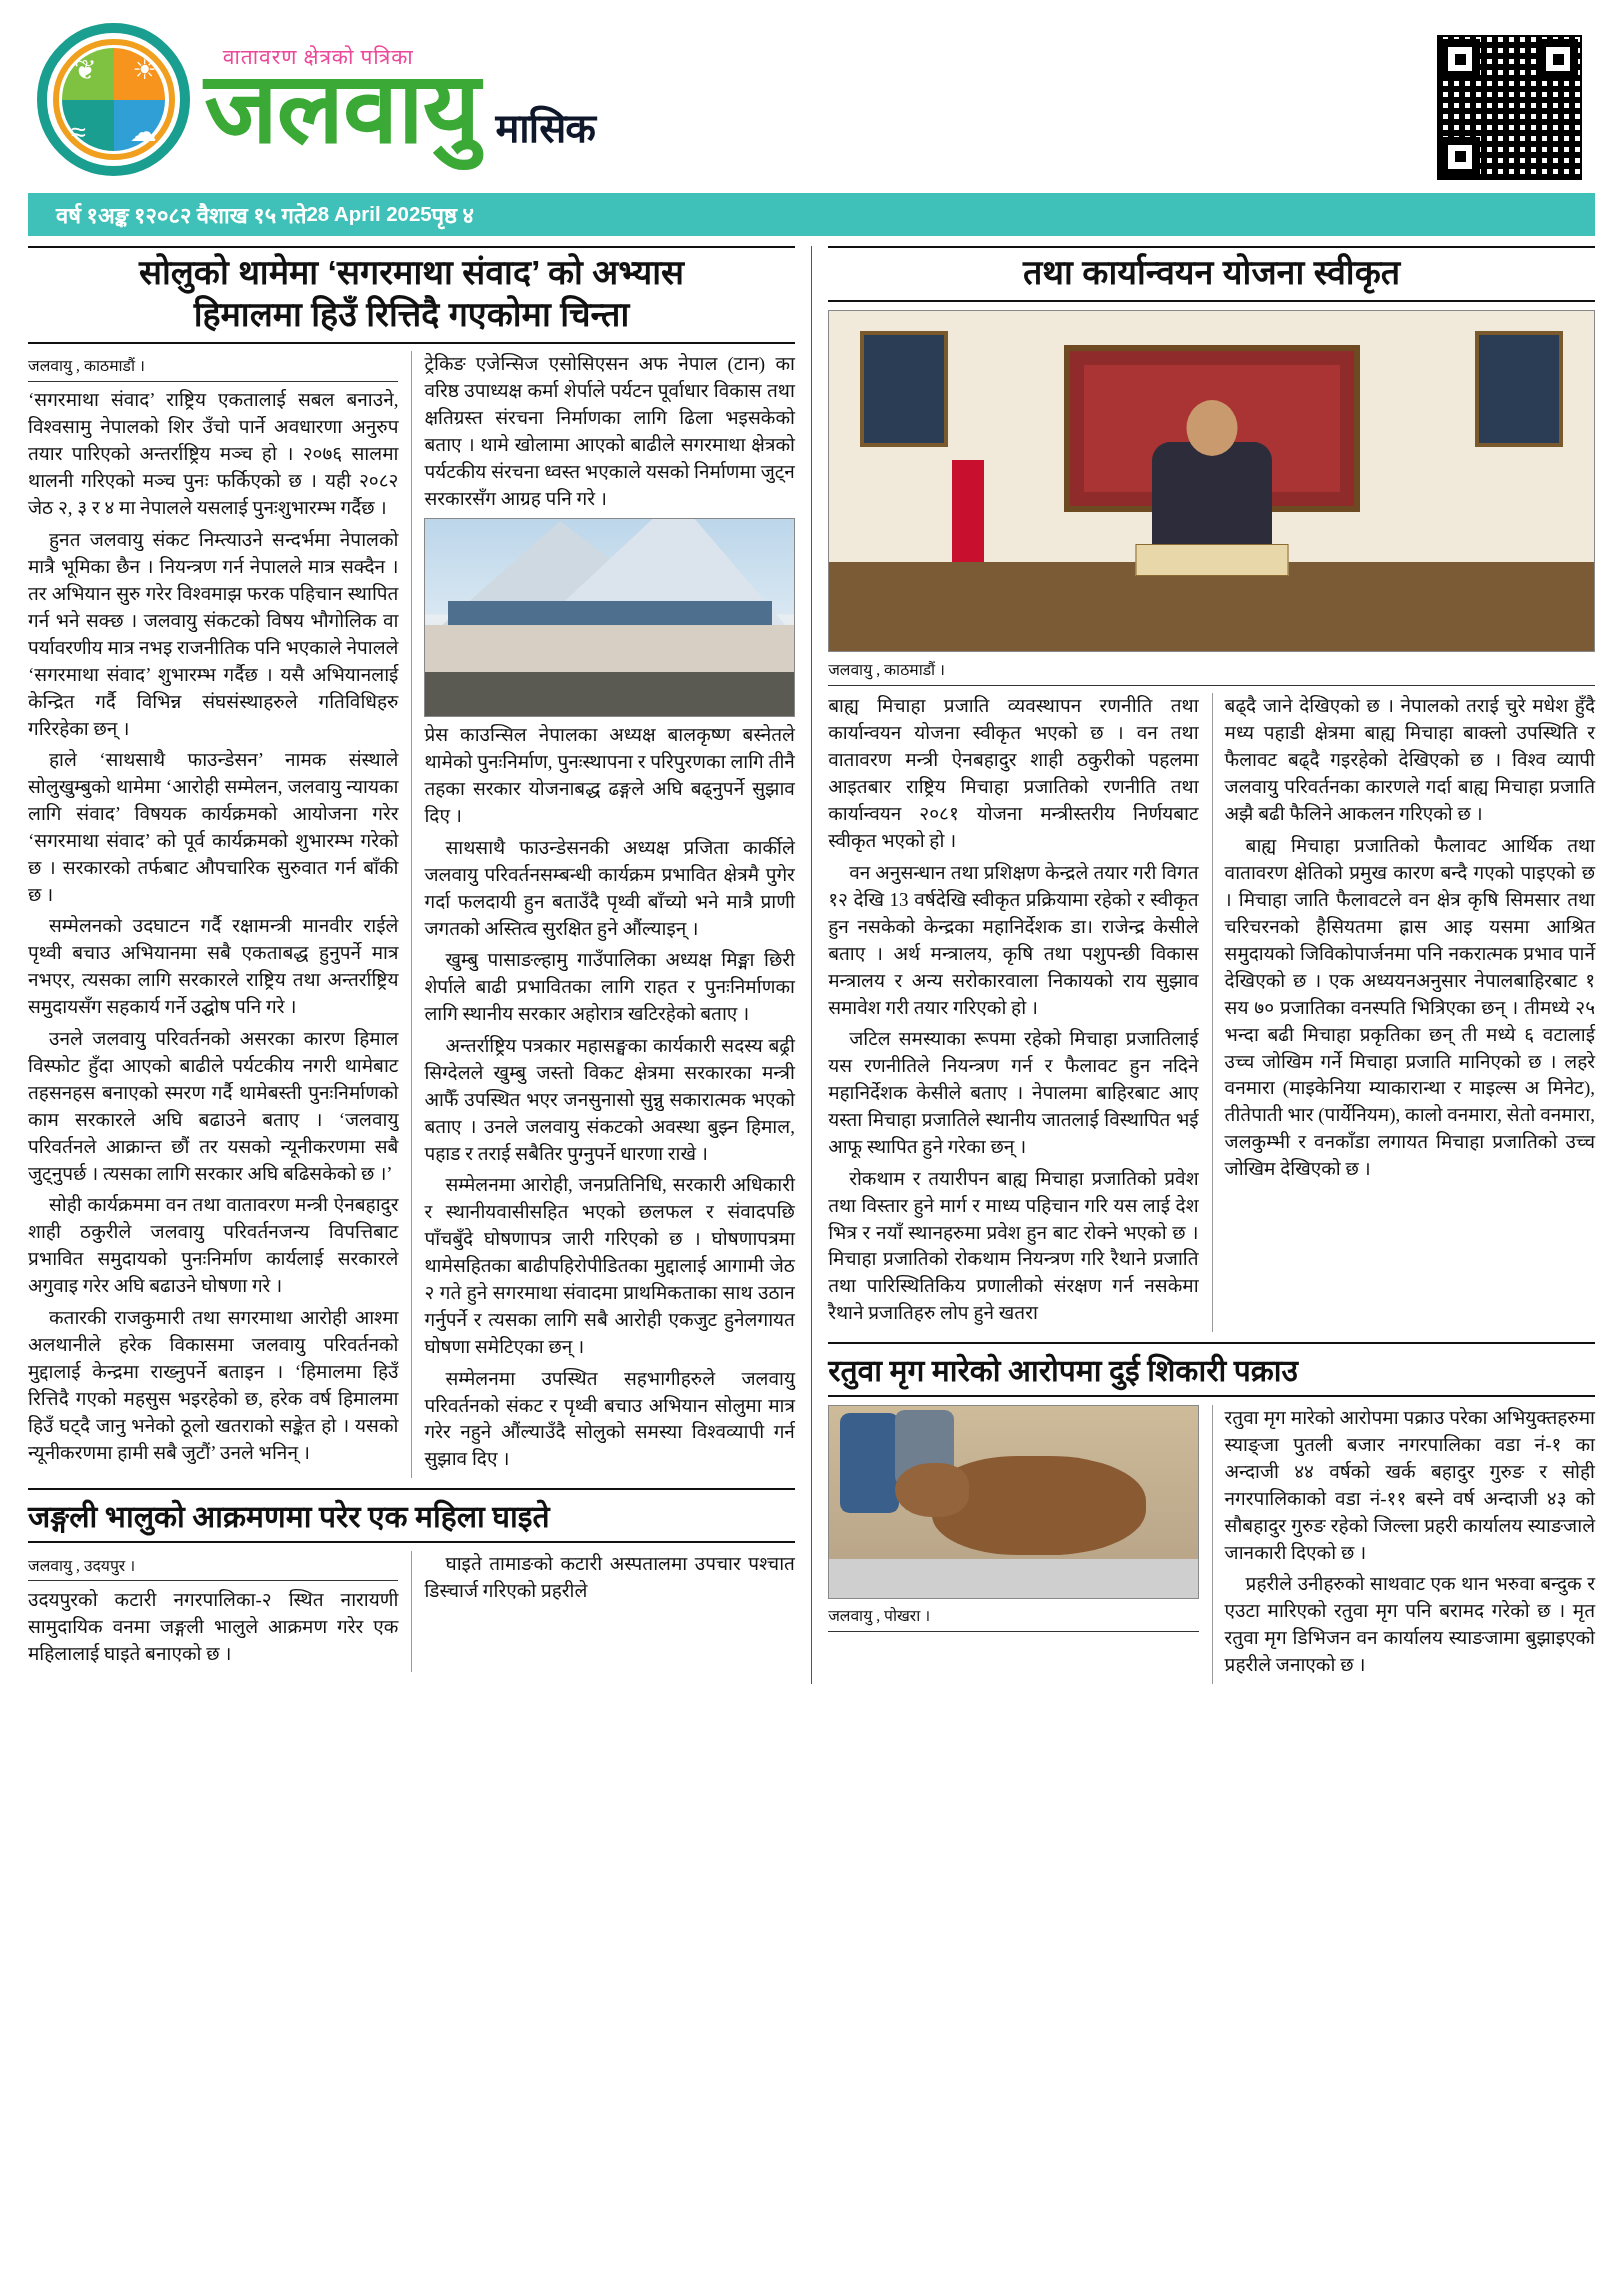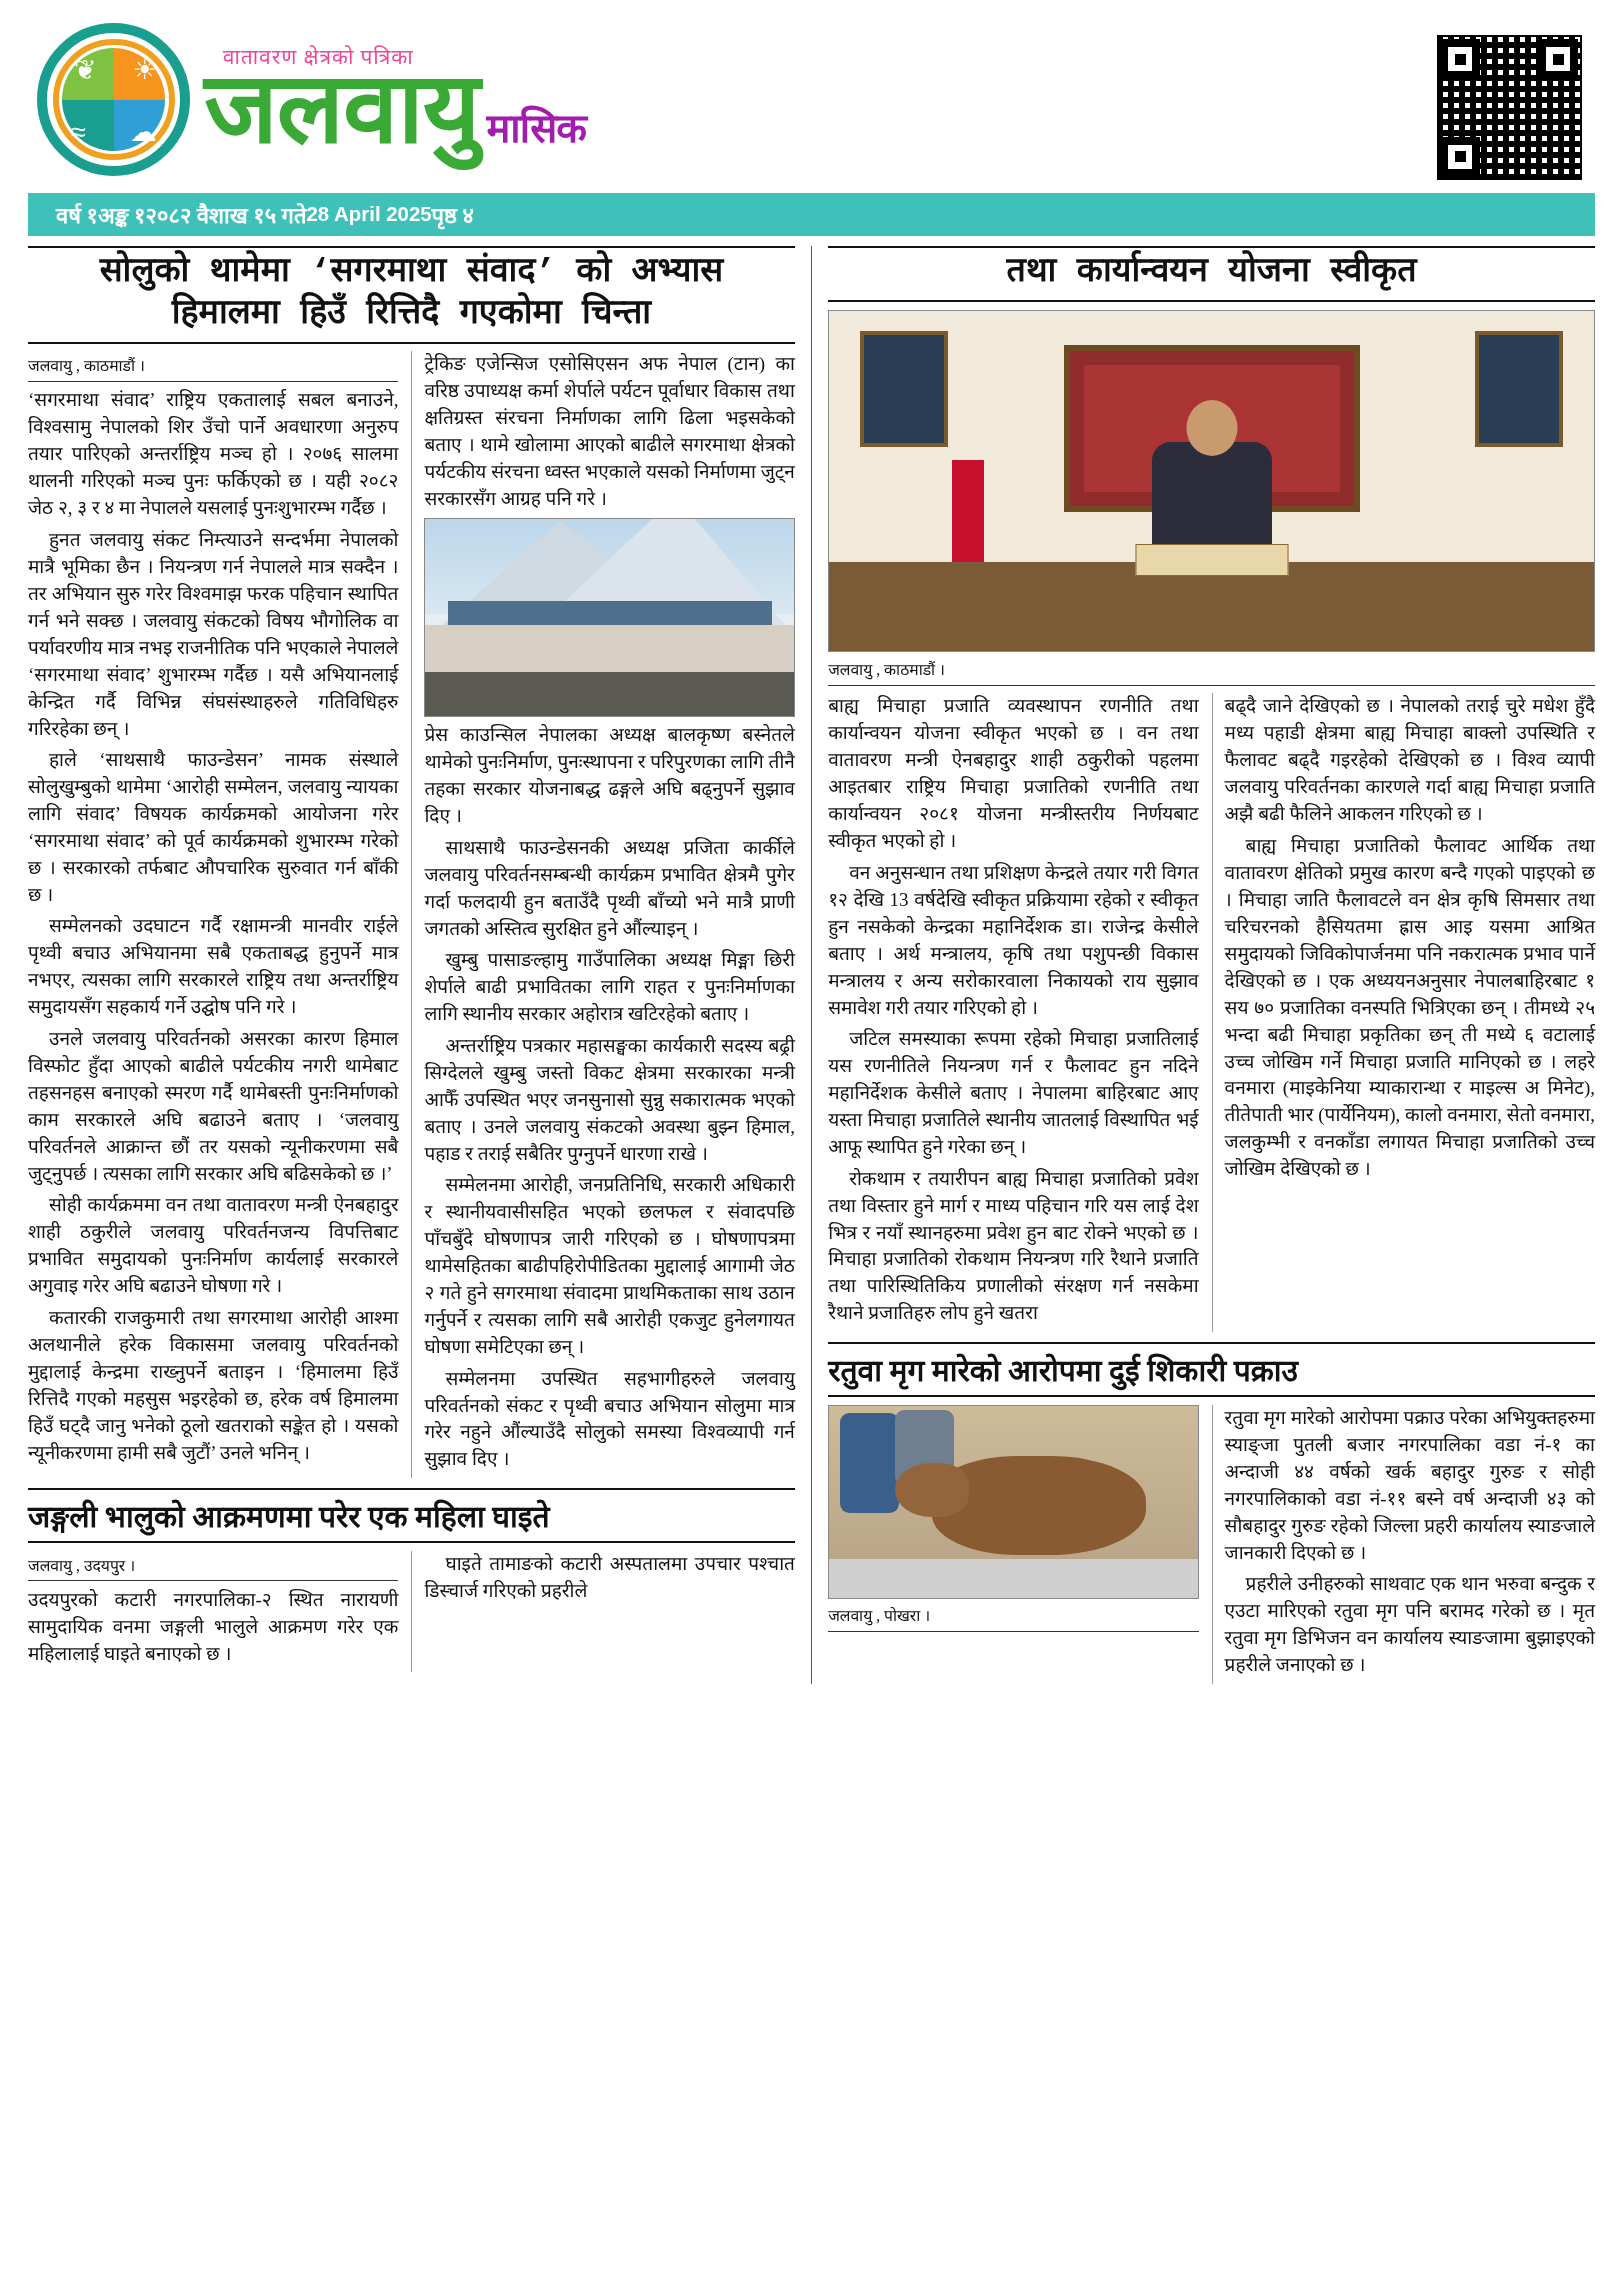--- a/index.html
+++ b/index.html
@@ -30,21 +30,21 @@
   .logo .q4 { right:0; bottom:0; background:#2f9fd6; }
   .logo .glyph { position:absolute; color:#fff; font-size:27px; line-height:1; }
   .logo .g1 { left:24%; top:22%; }
   .logo .g2 { right:22%; top:22%; }
   .logo .g3 { left:22%; bottom:20%; }
   .logo .g4 { right:22%; bottom:20%; }
 
   .title-block { padding-top:4.6px; }
   .tagline { font-size:21px; color:#ec4899; letter-spacing:0.9px; margin-left:18.5px; margin-bottom:-13px; font-family:"Liberation Serif", serif; }
   .paper-name { font-size:99px; font-weight:bold; color:#3aa935; font-family:"Liberation Serif", serif; line-height:1.05; letter-spacing:-0.9px; }
-  .paper-name .sub { font-size:40px; color:#a21caf; font-weight:bold; margin-left:7px; }
+  .paper-name .sub { font-size:40px; color:#0f172a; font-weight:bold; margin-left:16px; }
 
   .qr { width:153px; height:153px; margin-top:8.3px; background:
      repeating-linear-gradient(90deg,#000 0 5.6px,#fff 5.6px 11px),
      repeating-linear-gradient(0deg,#000 0 5.6px,#fff 5.6px 11px);
      background-blend-mode:multiply; border:4.6px solid #fff; position:relative; }
   .qr .corner { position:absolute; width:40px; height:40px; border:8.3px solid #000; background:#fff; }
   .qr .c1 { left:3.7px; top:3.7px; } .qr .c2 { right:3.7px; top:3.7px; } .qr .c3 { left:3.7px; bottom:3.7px; }
   .qr .corner::after { content:""; position:absolute; inset:6.5px; background:#000; }
 
   
@@ -54,21 +54,21 @@
   .infobar .cell { white-space:nowrap; }
   .infobar .en { font-family:"Liberation Sans", sans-serif; font-size:20.4px; }
 
   
   .main { display:flex; gap:15.7px; margin-top:10.2px; }
   .left-zone { width:780px; }
   .right-zone { width:780px; }
   .vdiv { width:1.9px; background:#555; }
 
   .headline {
-    font-family:Liberation Mono, monospace; font-weight:bold; color:#111;
+    font-family:Liberation Sans, sans-serif; font-weight:bold; color:#111;
     font-size:34px; line-height:1.22; text-align:center;
   }
   .hl-box { border-top:2.8px solid #111; border-bottom:2.8px solid #111; padding:4.6px 0 6.5px 0; }
 
   .cols2 { display:flex; gap:13px; margin-top:7.4px; }
   .col { flex:1; }
   .col.sep { border-left:0.9px solid #999; padding-left:12px; }
 
   p.body {
     font-family:"Liberation Serif", serif;

